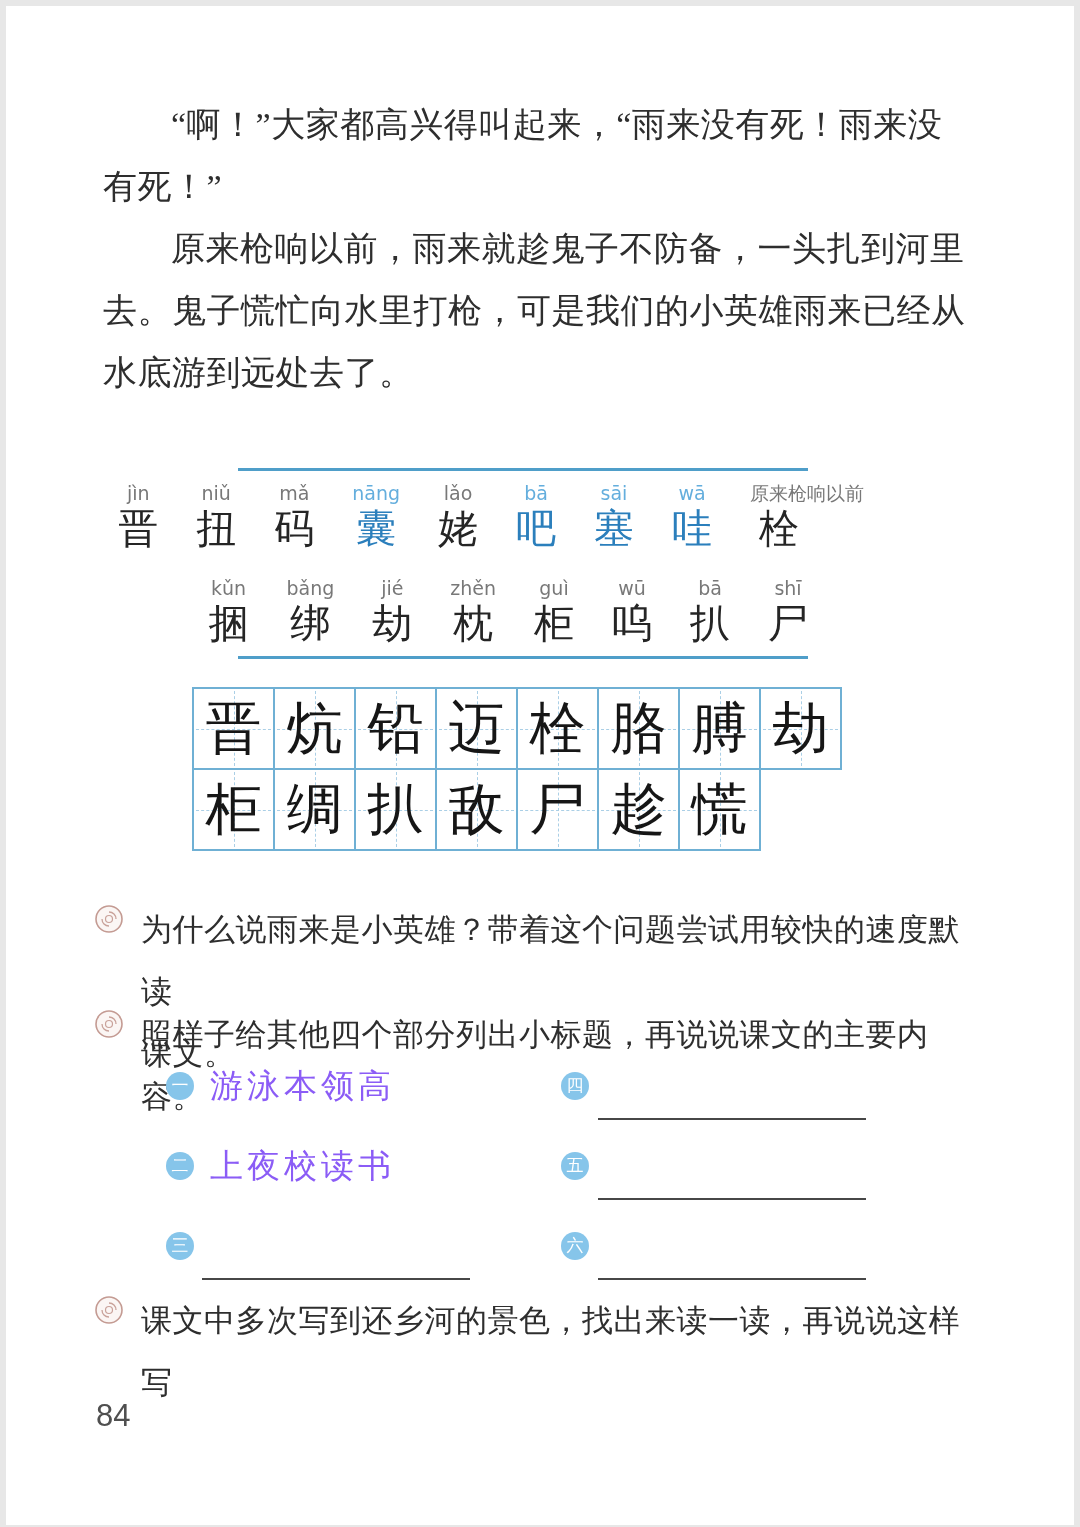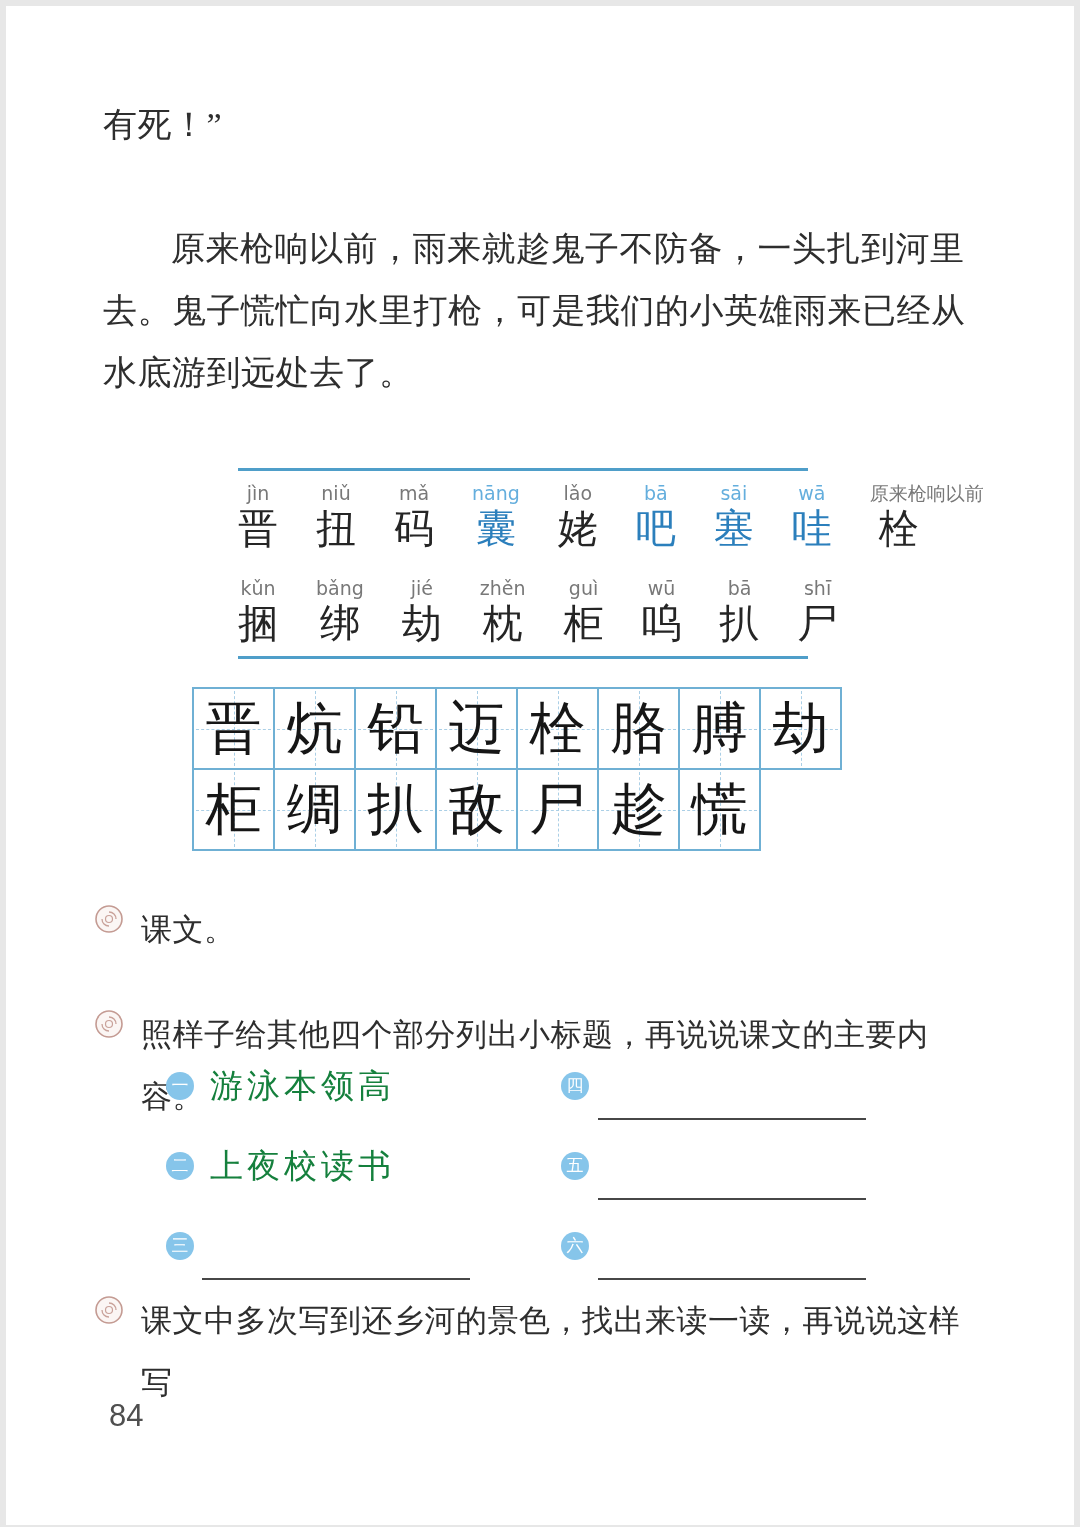--- a/index.html
+++ b/index.html
@@ -9,21 +9,21 @@
   
   .story-par{position:absolute;left:97px;width:862px;font-size:34px;line-height:62px;
              color:#2e2e2e;letter-spacing:0.5px;}
   .story-line{white-space:nowrap;}
   .indent{text-indent:68px;}
 
   
   .pinyin-box{position:absolute;left:232px;top:462px;width:570px;}
   .rule{height:0;border-top:3px solid #4f9ec9;}
   .rule.bottom{margin-top:9px;}
-  .py-row{display:flex;justify-content:flex-start;gap:38px;}
+  .py-row{display:flex;justify-content:flex-end;gap:38px;}
   #py-row-1{margin-top:10px;}
   #py-row-2{margin-top:24px;}
   .py-item{width:58px;text-align:center;}
   .py{display:block;font-family:"DejaVu Sans","Liberation Sans",sans-serif;font-size:19px;
       line-height:24px;color:#787878;white-space:nowrap;}
   .hz{display:block;font-size:40px;line-height:47px;color:#252525;}
   .hl .py{color:#64aedd;}
   .hl .hz{color:#2b7fbc;}
 
   
@@ -40,34 +40,35 @@
   
   .question{position:absolute;left:88px;width:882px;}
   .q-icon{position:absolute;left:0;top:5px;width:30px;height:30px;}
   .q-text{margin-left:47px;font-size:31px;line-height:62px;color:#2e2e2e;letter-spacing:0.5px;}
 
   
   #subtitles{position:absolute;left:0;top:0;}
   .subtitle-item{position:absolute;}
   .num-circle{position:absolute;left:0;top:0;width:28px;height:28px;border-radius:50%;
               background:#86c5ea;color:#ffffff;font-size:17px;line-height:28px;text-align:center;}
-  .sub-text{position:absolute;left:44px;top:-8px;font-size:33px;color:#15803d;
+  .sub-text{position:absolute;left:44px;top:-8px;font-size:33px;color:#8b5cf6;
             letter-spacing:4px;white-space:nowrap;text-align:center;}
   .blank-line{position:absolute;height:0;border-top:2px solid #474747;}
 
-  .page-number{position:absolute;left:103px;top:1392px;
+  .page-number{position:absolute;left:90px;top:1392px;
                font-family:"Liberation Sans","DejaVu Sans",sans-serif;
                font-size:31px;color:#4f4f4f;text-align:right;}
 </style>
 </head>
 <body>
 
 <div class="page">
 
   <section class="story-par" style="top:88px;">
+    <div class="story-line indent">“啊！”大家都高兴得叫起来，“雨来没有死！雨来没</div>
     <div class="story-line">有死！”</div>
   </section>
   <section class="story-par" style="top:212px;">
     <div class="story-line indent">原来枪响以前，雨来就趁鬼子不防备，一头扎到河里</div>
     <div class="story-line">去。鬼子慌忙向水里打枪，可是我们的小英雄雨来已经从</div>
     <div class="story-line">水底游到远处去了。</div>
   </section>
 
   <section class="pinyin-box">
     <div class="rule top"></div>
@@ -229,20 +230,21 @@
   </section>
 
   <section class="question" style="top:893px;">
     <svg class="q-icon" viewBox="0 0 30 30">
       <circle cx="15" cy="15" r="13" fill="#fbf6f4" stroke="#c49b93" stroke-width="1.6"></circle>
       <path d="M15 8 c4 0 7 3 7 7" stroke="#c9a29a" fill="none" stroke-width="1.3"></path>
       <path d="M15 22 c-4 0 -7 -3 -7 -7" stroke="#c9a29a" fill="none" stroke-width="1.3"></path>
       <circle cx="15" cy="15" r="3.5" fill="none" stroke="#c9a29a" stroke-width="1.2"></circle>
     </svg>
     <div class="q-text">
+      <div>为什么说雨来是小英雄？带着这个问题尝试用较快的速度默读</div>
       <div>课文。</div>
     </div>
   </section>
 
   <section class="question" style="top:998px;">
     <svg class="q-icon" viewBox="0 0 30 30">
       <circle cx="15" cy="15" r="13" fill="#fbf6f4" stroke="#c49b93" stroke-width="1.6"></circle>
       <path d="M15 8 c4 0 7 3 7 7" stroke="#c9a29a" fill="none" stroke-width="1.3"></path>
       <path d="M15 22 c-4 0 -7 -3 -7 -7" stroke="#c9a29a" fill="none" stroke-width="1.3"></path>
       <circle cx="15" cy="15" r="3.5" fill="none" stroke="#c9a29a" stroke-width="1.2"></circle>

